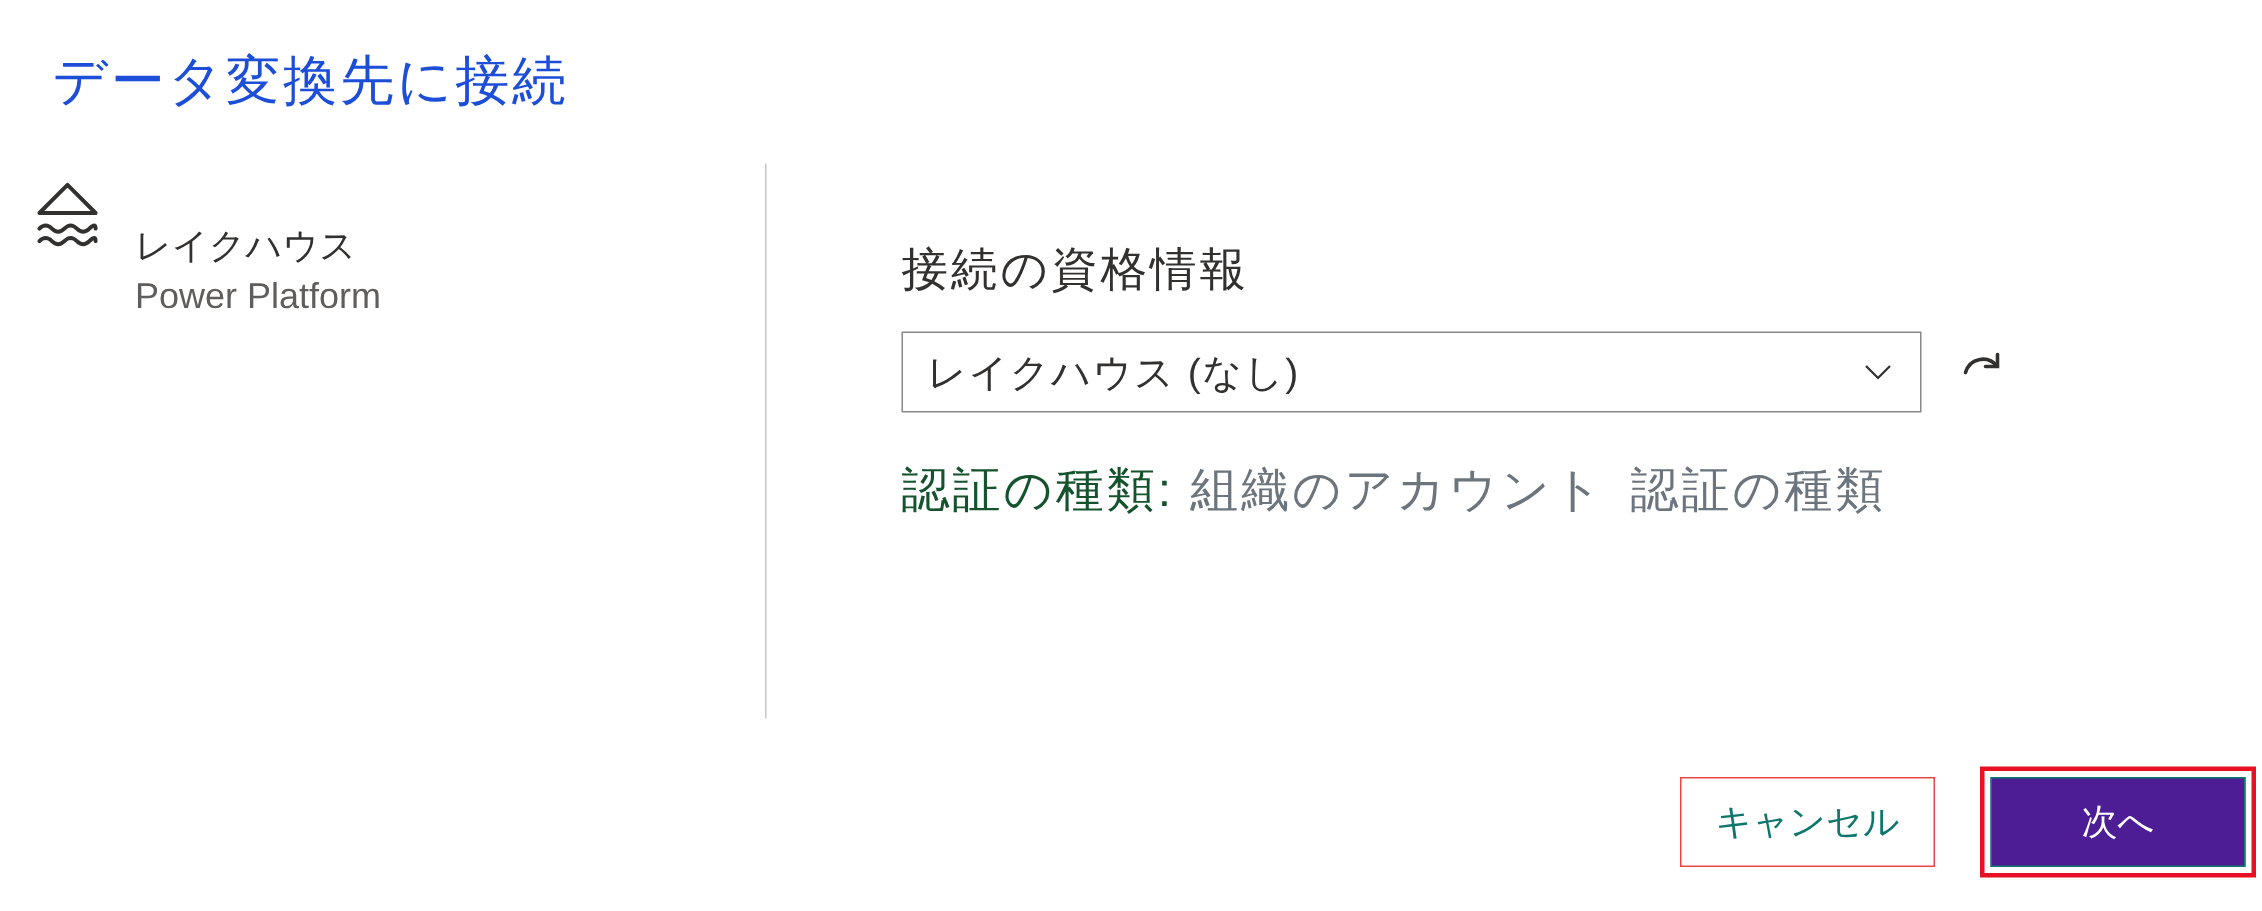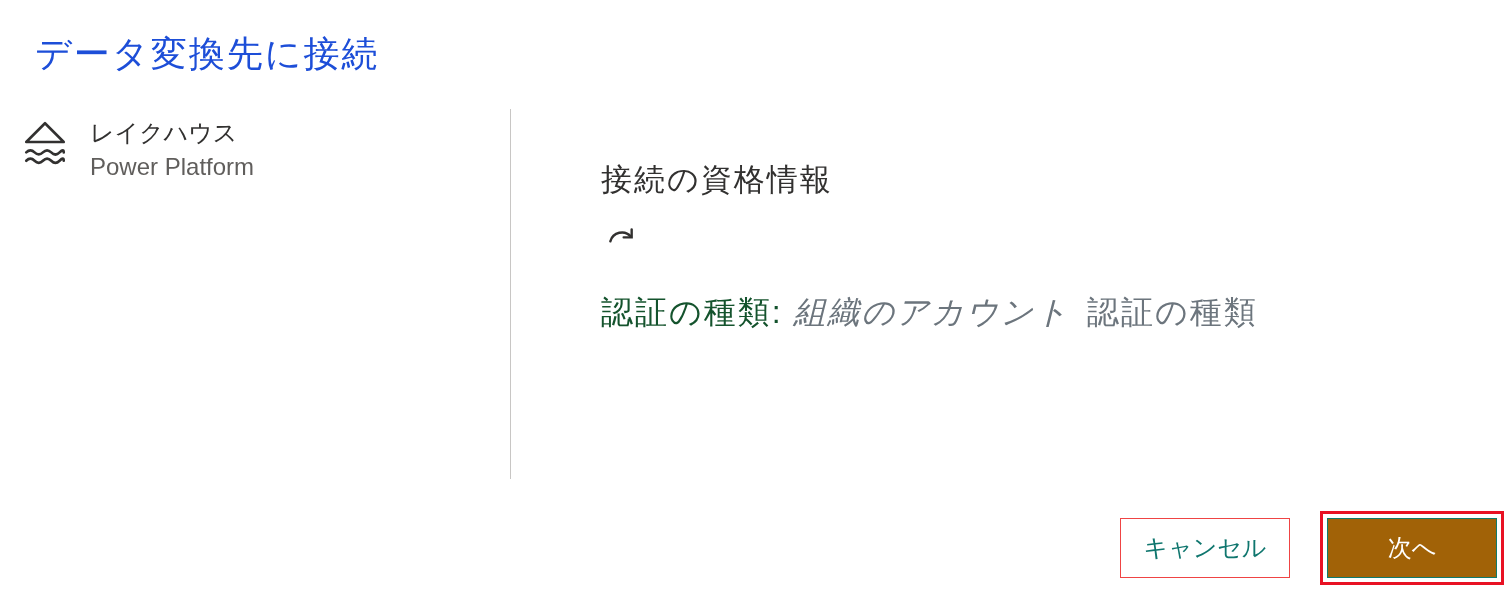--- a/index.html
+++ b/index.html
@@ -39,20 +39,21 @@
     .source-icon {
       width: 50px;
       height: 50px;
       flex-shrink: 0;
     }
     .source-text {
       display: flex;
       flex-direction: column;
       gap: 4px;
       overflow: hidden;
+      margin-top: 31px;
     }
     .source-name {
       font-size: 24px;
       color: #323130;
       font-weight: 400;
       white-space: nowrap;
     }
     .source-platform {
       font-size: 24px;
       color: #605e5c;
@@ -123,21 +124,20 @@
       margin-top: 30px;
       font-size: 32px;
       letter-spacing: 2px;
       color: #6c757d;
     }
     .auth-label {
       color: #14532d;
     }
     .auth-value {
       color: #6c757d;
-      font-style: italic;
     }
     .edit-link {
       color: #6c757d;
       cursor: pointer;
       margin-left: 6px;
     }
     .footer {
       position: absolute;
       bottom: 22px;
       right: 0;
@@ -155,21 +155,21 @@
       justify-content: center;
       cursor: pointer;
       font-family: inherit;
     }
     .btn-cancel {
       background: #ffffff;
       border: 1px solid #ef4444;
       color: #0f766e;
     }
     .btn-primary {
-      background: #a16207;
+      background: #4c1d95;
       border: 1px solid #0f7a6b;
       color: #ffffff;
       font-weight: 500;
     }
     .highlight-box {
       border: 3px solid #e81123;
       padding: 4px;
     }
   </style>
 </head>
@@ -194,20 +194,28 @@
     </div>
   </div>
 
   <div class="divider"></div>
 
   <div class="right-panel">
     <h2 class="section-title">接続の資格情報</h2>
 
 
     <div class="field-row">
+      <div class="dropdown">
+        <span class="dropdown-value">レイクハウス (なし)</span>
+        <span class="chevron">
+          <svg viewBox="0 0 24 24" width="24" height="24" fill="none" stroke="#323130" stroke-width="1.5">
+            <path d="M4 8 L12 16 L20 8"></path>
+          </svg>
+        </span>
+      </div>
       <button class="refresh-btn">
         <span>
           <svg viewBox="0 0 24 24" width="32" height="32" fill="none" stroke="#323130" stroke-width="1.8" stroke-linecap="round">
             <path d="M20 4 L20 10 L14 10"></path>
             <path d="M4 13 A9 9 0 0 1 19.5 9.5"></path>
           </svg>
         </span>
       </button>
     </div>
 

